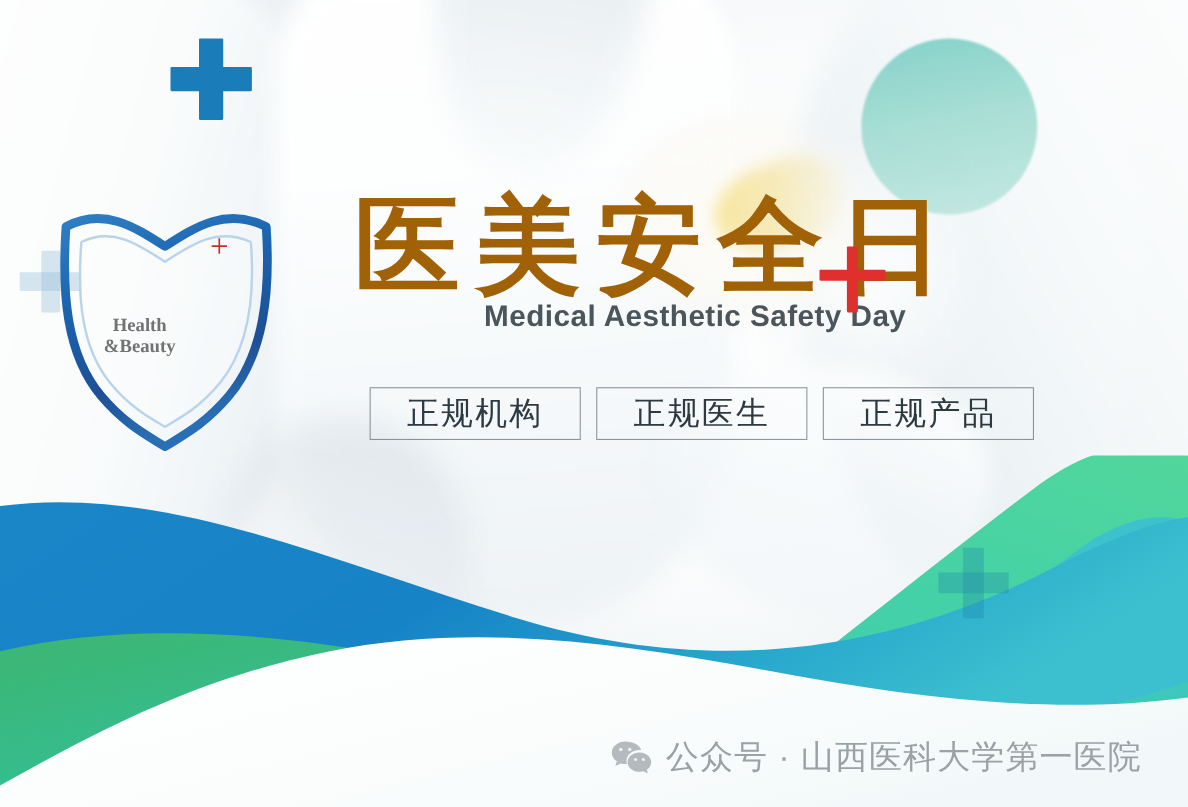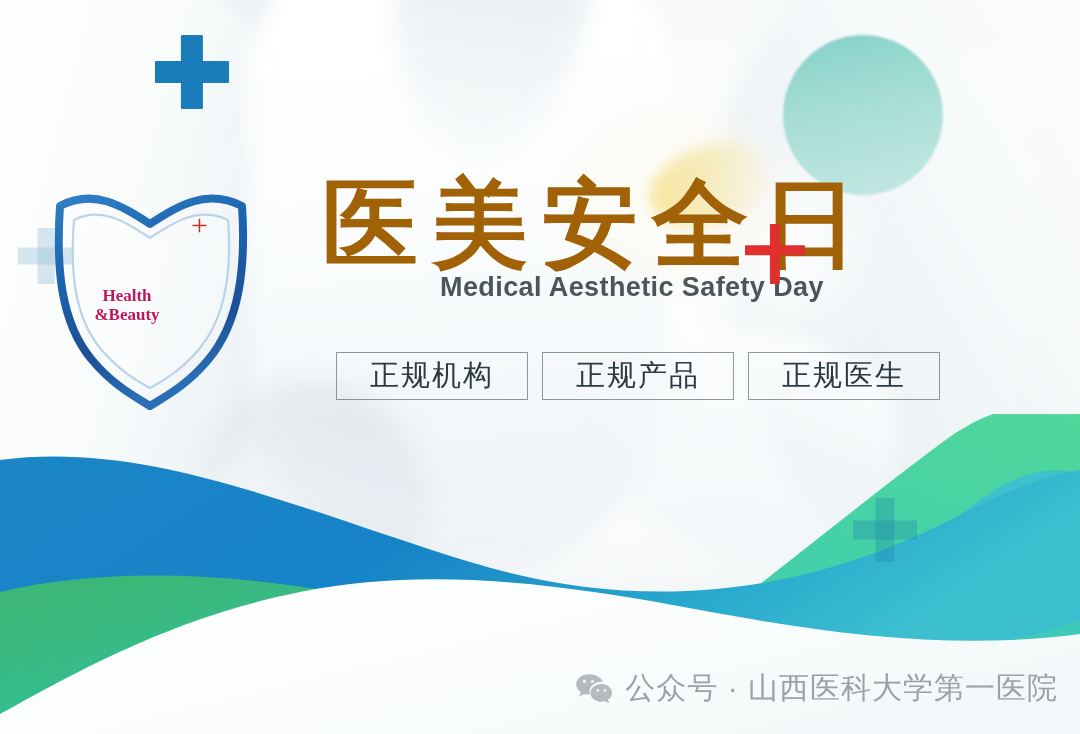--- a/index.html
+++ b/index.html
@@ -99,21 +99,21 @@
     text-shadow:0 1px 0 rgba(255,255,255,.5);
   }
   .lg-plus{
     position:absolute;left:145px;top:28px;
     font-family:"Liberation Serif","DejaVu Serif",serif;
     font-size:30px;line-height:1;color:#c0322c;font-weight:400;
   }
   .lg-hb{
     position:absolute;left:18px;top:104px;width:126px;text-align:center;
     font-family:"Liberation Serif","DejaVu Serif",serif;
-    font-size:17px;line-height:1.12;color:#be185d;font-weight:700;
+    font-size:17px;line-height:1.12;color:#737373;font-weight:700;
   }
 
   
   .headline{position:absolute;left:322px;top:176px;width:640px;}
   .title-cn{
     position:relative;
     font-family:"Liberation Sans","DejaVu Sans",sans-serif;
     font-weight:700;font-size:96px;line-height:1.0;color:#a16207;
     letter-spacing:14px;white-space:nowrap;
     text-shadow:0 1px 2px rgba(255,255,255,.55);
@@ -142,21 +142,21 @@
     box-sizing:border-box;
   }
 
   
   .waves{position:absolute;left:0;bottom:0;width:1080px;height:320px;z-index:6;}
 
   
   .footer{
     position:absolute;left:0;bottom:0;width:1080px;height:92px;
     display:flex;align-items:center;justify-content:flex-end;
-    padding-right:22px;box-sizing:border-box;z-index:9;
+    padding-right:42px;box-sizing:border-box;z-index:9;
   }
   .footer-inner{display:flex;align-items:center;gap:12px;}
   .wechat-icon{width:38px;height:30px;display:block;}
   .footer-text{
     font-size:30px;color:#9aa2a6;letter-spacing:1px;
     font-family:"Liberation Sans","DejaVu Sans",sans-serif;
   }
 </style>
 </head>
 <body>
@@ -195,22 +195,22 @@
   </div>
 
   <div class="headline">
     <div class="title-cn">医美安全日</div>
     <div class="title-en">Medical Aesthetic Safety Day</div>
   </div>
   <div class="cross red-cross"></div>
 
   <div class="tags">
     <div class="tag">正规机构</div>
+    <div class="tag">正规医生</div>
     <div class="tag">正规产品</div>
-    <div class="tag">正规医生</div>
   </div>
 
   <svg class="waves" viewBox="0 0 1080 320" preserveAspectRatio="none">
     <defs>
       <linearGradient id="gBlue" x1="0" y1="0" x2="1" y2="0.3">
         <stop offset="0%" stop-color="#1a86c8"></stop>
         <stop offset="45%" stop-color="#1683c6"></stop>
         <stop offset="78%" stop-color="#29a9cd"></stop>
         <stop offset="100%" stop-color="#3cc0cf"></stop>
       </linearGradient>

